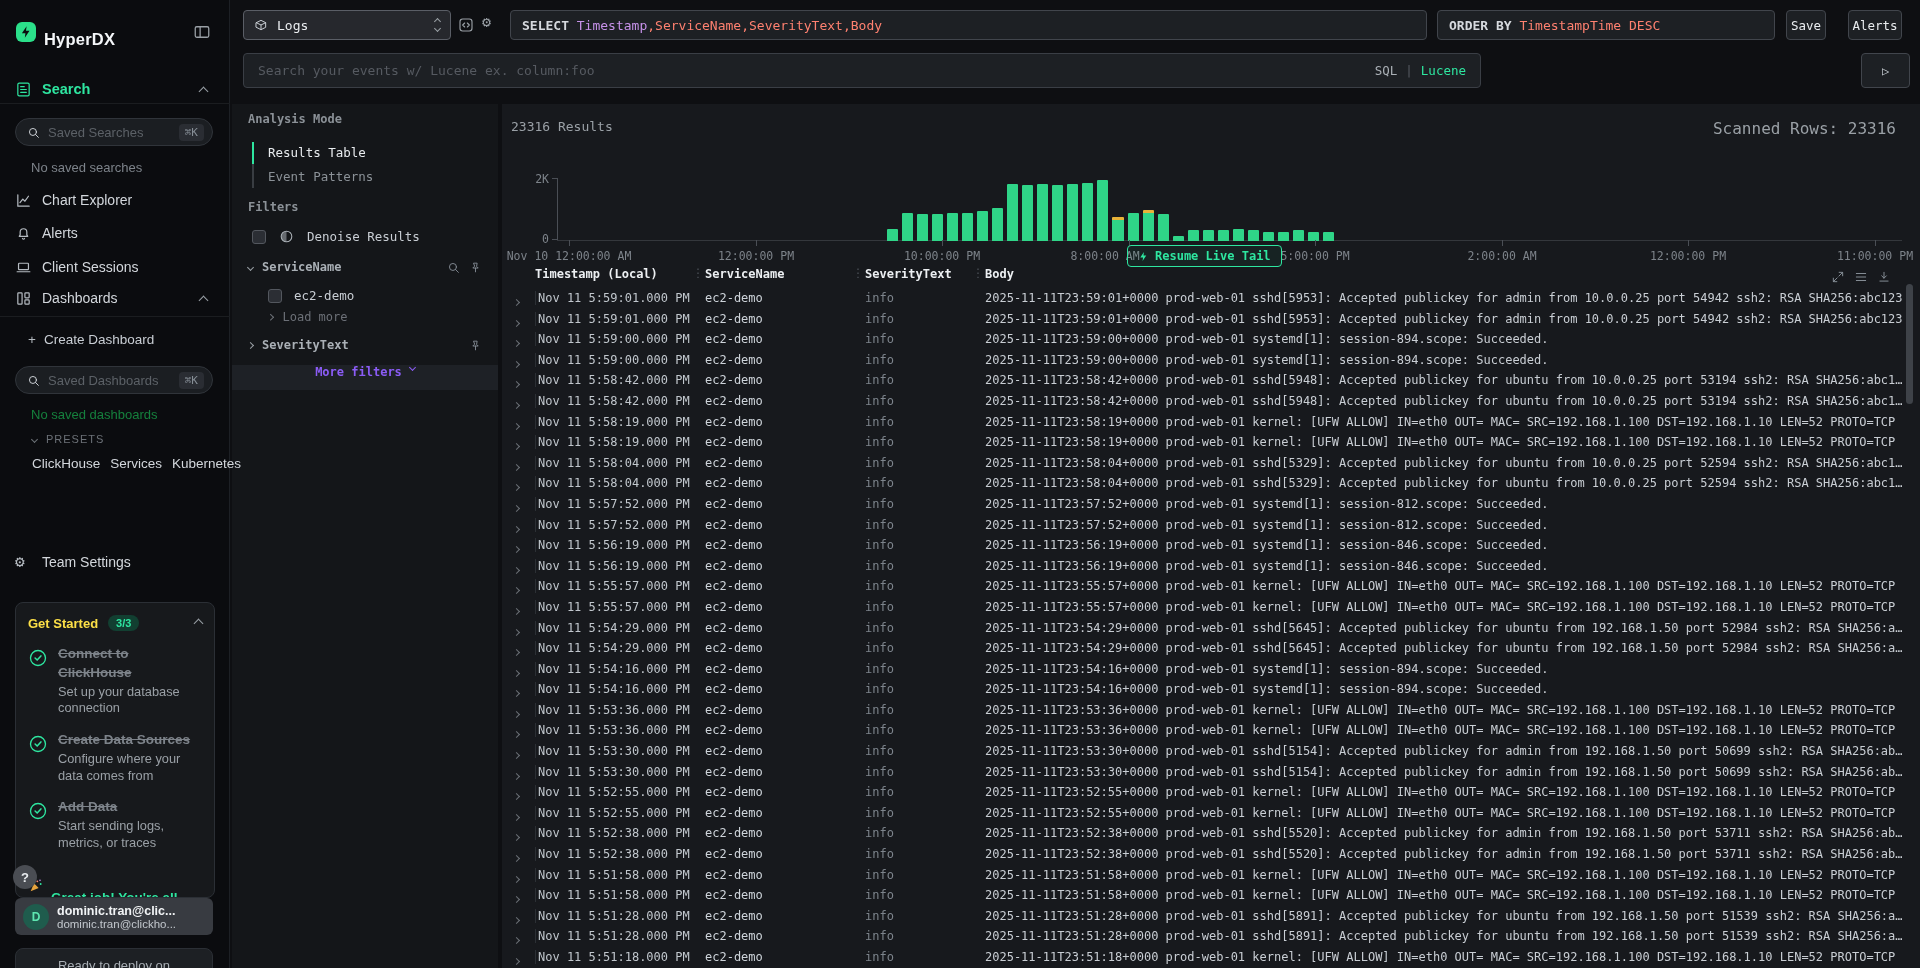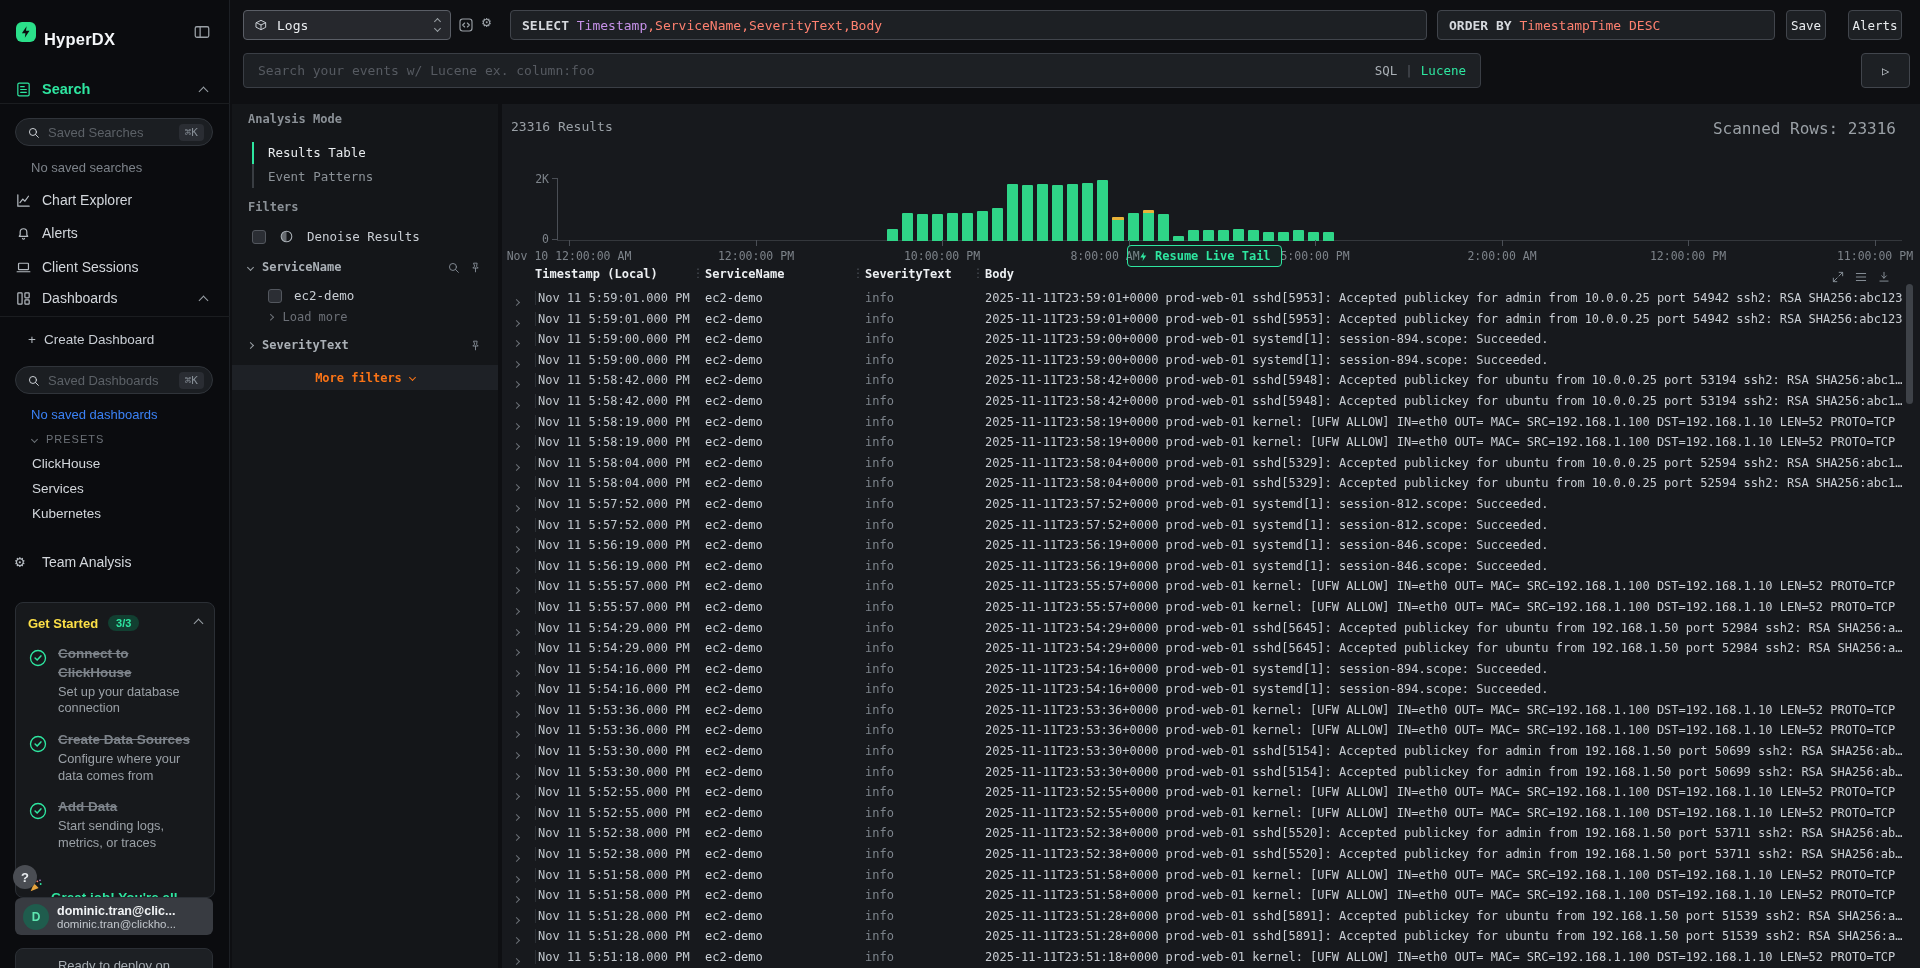--- a/index.html
+++ b/index.html
@@ -38,21 +38,21 @@
   
   .tbox { position:absolute; background:#1d2024; border:1px solid #41454c; border-radius:4px; display:flex; align-items:center; }
   .btn { justify-content:center; font-size:12.5px; color:#e9ecef; cursor:pointer; }
   .kw { color:#d6d9de; font-weight:bold; }
 
   
   #filters-panel { position:absolute; left:232px; top:104px; width:266px; height:864px; background:#141619; }
   .fheading { font-size:12px; font-weight:bold; color:#8b9197; }
   .checkbox { width:14px; height:14px; border-radius:3px; border:1px solid #53575e; background:#2b2e34; }
   #more-filters { position:absolute; left:0; top:261px; width:266px; height:25px; background:#1e2126; display:flex;
-                  align-items:center; justify-content:center; gap:8px; color:#f97316; font-size:12px; font-weight:bold; }
+                  align-items:flex-start; justify-content:center; gap:8px; color:#8b5cf6; font-size:12px; font-weight:bold; }
 
   
   #results-panel { position:absolute; left:502px; top:104px; width:1418px; height:864px; background:#17191d; }
   .muted { color:#9aa0a6; }
   #bars { position:absolute; left:385px; top:74px; width:447px; height:63px; display:flex; align-items:flex-end; gap:4px; }
   .bar { flex:1; background:#2fd588; border-radius:1px 1px 0 0; }
   .tickmark { position:absolute; top:136px; width:1px; height:6px; background:#4a4e55; }
   .ticklabel { position:absolute; top:145px; width:170px; text-align:center; font-size:11.5px; color:#7d838a; }
   #live-tail { position:absolute; left:625px; top:141px; height:22px; padding:0 10px; display:flex; align-items:center; gap:6px;
                border:1px solid #2ee6a0; border-radius:4px; background:rgba(46,230,160,0.05); color:#2ee6a0;
@@ -157,34 +157,34 @@
     <div class="pill" style="top:366px;">
       <span>
           <svg class="ico" width="13" height="13" viewBox="0 0 24 24">
             <circle cx="11" cy="11" r="6.5"></circle>
             <line x1="16" y1="16" x2="21" y2="21"></line>
           </svg>
         </span>
       <span class="ph sans">Saved Dashboards</span>
       <span class="kbd">⌘K</span>
     </div>
-    <div class="abs sans" style="left:31px;top:407px;font-size:13px;color:#3b82f6;">No saved dashboards</div>
+    <div class="abs sans" style="left:31px;top:407px;font-size:13px;color:#15803d;">No saved dashboards</div>
 
     <div class="abs sans" style="left:32px;top:433px;font-size:11px;letter-spacing:1px;color:#6c7177;display:flex;align-items:center;gap:9px;">
       <span class="chev down" style="width:5px;height:5px;"></span>
       <span>PRESETS</span>
     </div>
-    <div id="preset-list" class="abs sans" style="left:32px;top:456px;display:flex;flex-direction:column;gap:10px;">
+    <div id="preset-list" class="abs sans" style="left:32px;top:456px;display:flex;gap:10px;">
         <div class="preset">ClickHouse</div>
         <div class="preset">Services</div>
         <div class="preset">Kubernetes</div>
       </div>
 
     <div class="abs navicon" style="left:15px;top:554px;font-size:16px;line-height:16px;">⚙</div>
-    <div class="abs sans navlabel" style="left:42px;top:554px;">Team Analysis</div>
+    <div class="abs sans navlabel" style="left:42px;top:554px;">Team Settings</div>
 
     <div id="gs-card">
       <div style="display:flex;align-items:center;gap:10px;">
         <span class="sans" style="font-size:13px;font-weight:bold;color:#fde047;">Get Started</span>
         <span class="gs-badge sans">3/3</span>
         <span class="chev up" style="margin-left:auto;color:#9aa0a6;"></span>
       </div>
       <div id="gs-items">
           <div class="gs-item">
             <span style="flex:0 0 20px;padding-top:4px;">

